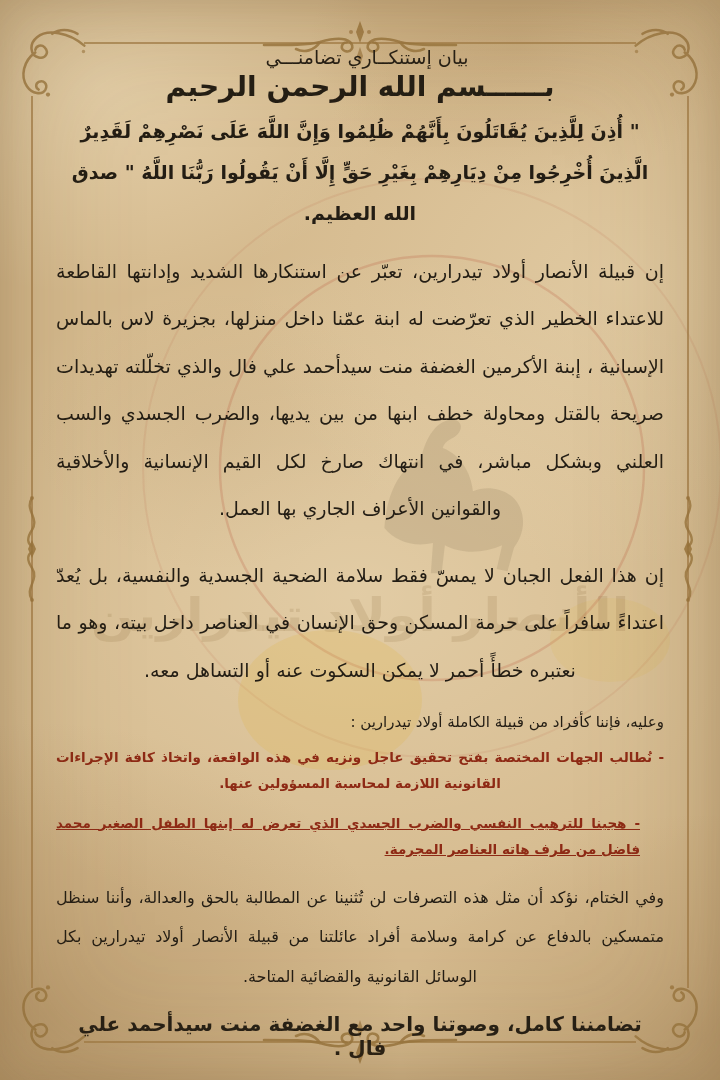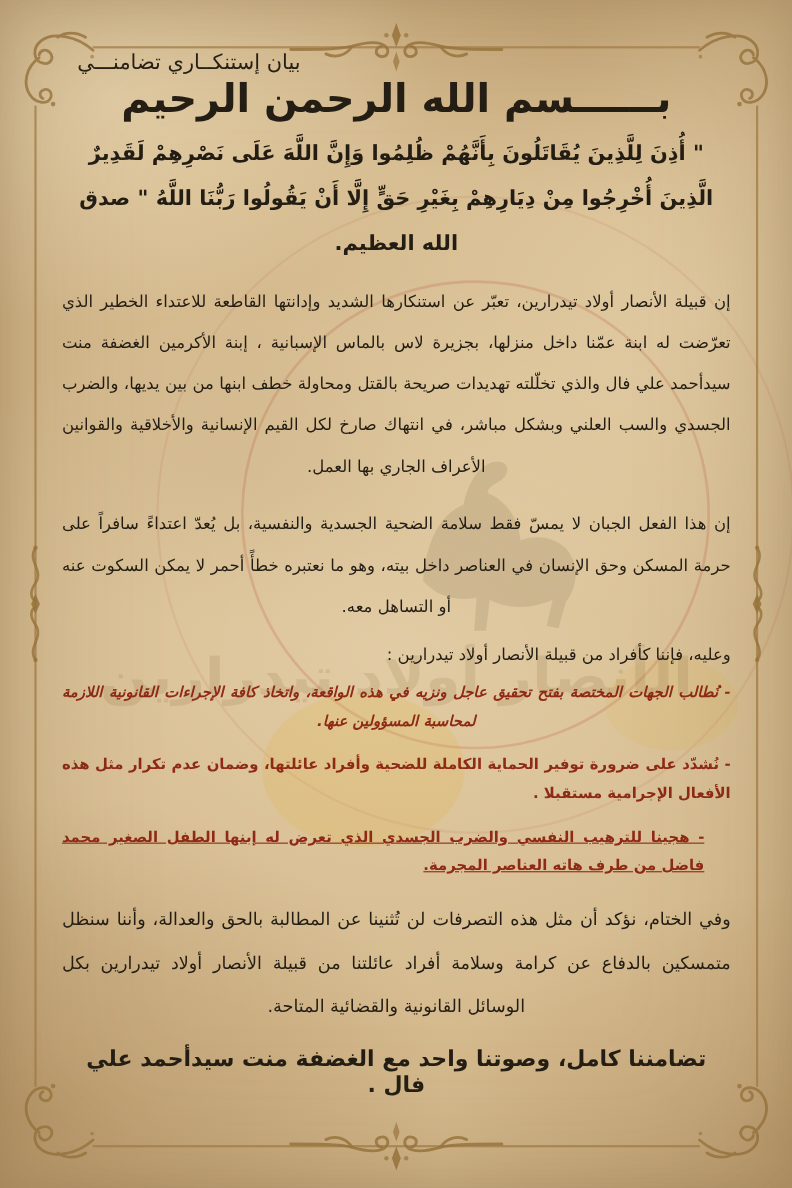--- a/index.html
+++ b/index.html
@@ -36,28 +36,28 @@
   .sidepiece.left{left:19px;}
   .sidepiece.right{right:19px;transform:scaleX(-1);}
   
   .watermark{position:absolute;inset:0;pointer-events:none;border-radius:26px;}
   .wm-text{position:absolute;top:588px;left:0;right:0;text-align:center;
     font-size:46px;font-weight:bold;color:rgba(130,95,45,.15);
     transform:scaleX(1.12);letter-spacing:2px;}
   
   .content{position:absolute;top:46px;right:56px;left:56px;color:#231d14;}
   .title{font-size:19px;text-align:right;padding-left:14px;text-align:left;direction:rtl;}
-  .title{text-align:left;}
-  .basmala{font-size:36px;font-weight:bold;text-align:center;margin-top:2px;}
+  .title{text-align:center;}
+  .basmala{font-size:28px;font-weight:bold;text-align:center;margin-top:2px;}
   .verse{font-size:19px;font-weight:bold;text-align:center;line-height:2.15;margin-top:8px;}
-  .para{font-size:15px;line-height:2.5;text-align:justify;text-align-last:center;margin-top:14px;}
+  .para{font-size:19px;line-height:2.5;text-align:justify;text-align-last:center;margin-top:14px;}
   .leadin{font-size:15px;margin-top:10px;text-align:right;}
   .demand{color:#8e2a15;font-weight:bold;font-size:13.5px;line-height:1.95;
     text-align:justify;text-align-last:right;margin:13px 0 0 0;}
-  .demand.center-last{text-align-last:center;font-style:italic;}
+  .demand.center-last{text-align-last:center;}
   .demand.indent{margin-right:24px;text-decoration:underline;}
   .closing{font-size:16px;line-height:2.45;text-align:justify;text-align-last:center;margin-top:16px;}
   .slogan{font-size:20px;font-weight:bold;text-align:center;margin-top:6px;}
 </style>
 </head>
 <body>
 
 <div class="page">
 
   <div class="watermark">
@@ -158,23 +158,22 @@
     <circle cx="13" cy="4" r="2" fill="#9c7840" opacity="0.7"></circle>
     <circle cx="13" cy="106" r="2" fill="#9c7840" opacity="0.7"></circle>
   </svg>
 
   <div class="content">
     <div class="title">بيان إستنكــاري تضامنـــي</div>
     <div class="basmala">بــــــسم الله الرحمن الرحيم</div>
     <div class="verse">" أُذِنَ لِلَّذِينَ يُقَاتَلُونَ بِأَنَّهُمْ ظُلِمُوا وَإِنَّ اللَّهَ عَلَى نَصْرِهِمْ لَقَدِيرٌ الَّذِينَ أُخْرِجُوا مِنْ دِيَارِهِمْ بِغَيْرِ حَقٍّ إِلَّا أَنْ يَقُولُوا رَبُّنَا اللَّهُ " صدق الله العظيم.</div>
     <p class="para">إن قبيلة الأنصار أولاد تيدرارين، تعبّر عن استنكارها الشديد وإدانتها القاطعة للاعتداء الخطير الذي تعرّضت له ابنة عمّنا داخل منزلها، بجزيرة لاس بالماس الإسبانية ، إبنة الأكرمين الغضفة منت سيدأحمد علي فال والذي تخلّلته تهديدات صريحة بالقتل ومحاولة خطف ابنها من بين يديها، والضرب الجسدي والسب العلني وبشكل مباشر، في انتهاك صارخ لكل القيم الإنسانية والأخلاقية والقوانين الأعراف الجاري بها العمل.</p>
     <p class="para">إن هذا الفعل الجبان لا يمسّ فقط سلامة الضحية الجسدية والنفسية، بل يُعدّ اعتداءً سافراً على حرمة المسكن وحق الإنسان في العناصر داخل بيته، وهو ما نعتبره خطأً أحمر لا يمكن السكوت عنه أو التساهل معه.</p>
-    <div class="leadin">وعليه، فإننا كأفراد من قبيلة الأنصار أولاد تيدرارين :</div>
+    <div class="leadin">وعليه، فإننا كأفراد من قبيلة الكاملة أولاد تيدرارين :</div>
     <p class="demand center-last">- نُطالب الجهات المختصة بفتح تحقيق عاجل ونزيه في هذه الواقعة، واتخاذ كافة الإجراءات القانونية اللازمة لمحاسبة المسؤولين عنها.</p>
-    <p class="demand">- نُشدّد على ضرورة توفير الحماية الكاملة للضحية وأفراد عائلتها، وضمان عدم تكرار مثل هذه الأفعال الإجرامية مستقبلا .</p>
     <p class="demand indent">- هجينا للترهيب النفسي والضرب الجسدي الذي تعرض له إبنها الطفل الصغير محمد فاضل من طرف هاته العناصر المجرمة.</p>
     <p class="closing">وفي الختام، نؤكد أن مثل هذه التصرفات لن تُثنينا عن المطالبة بالحق والعدالة، وأننا سنظل متمسكين بالدفاع عن كرامة وسلامة أفراد عائلتنا من قبيلة الأنصار أولاد تيدرارين بكل الوسائل القانونية والقضائية المتاحة.</p>
     <div class="slogan">تضامننا كامل، وصوتنا واحد مع الغضفة منت سيدأحمد علي فال .</div>
 
   </div>
 
   <div class="vignette"></div>
 </div>
 
 </body></html>

